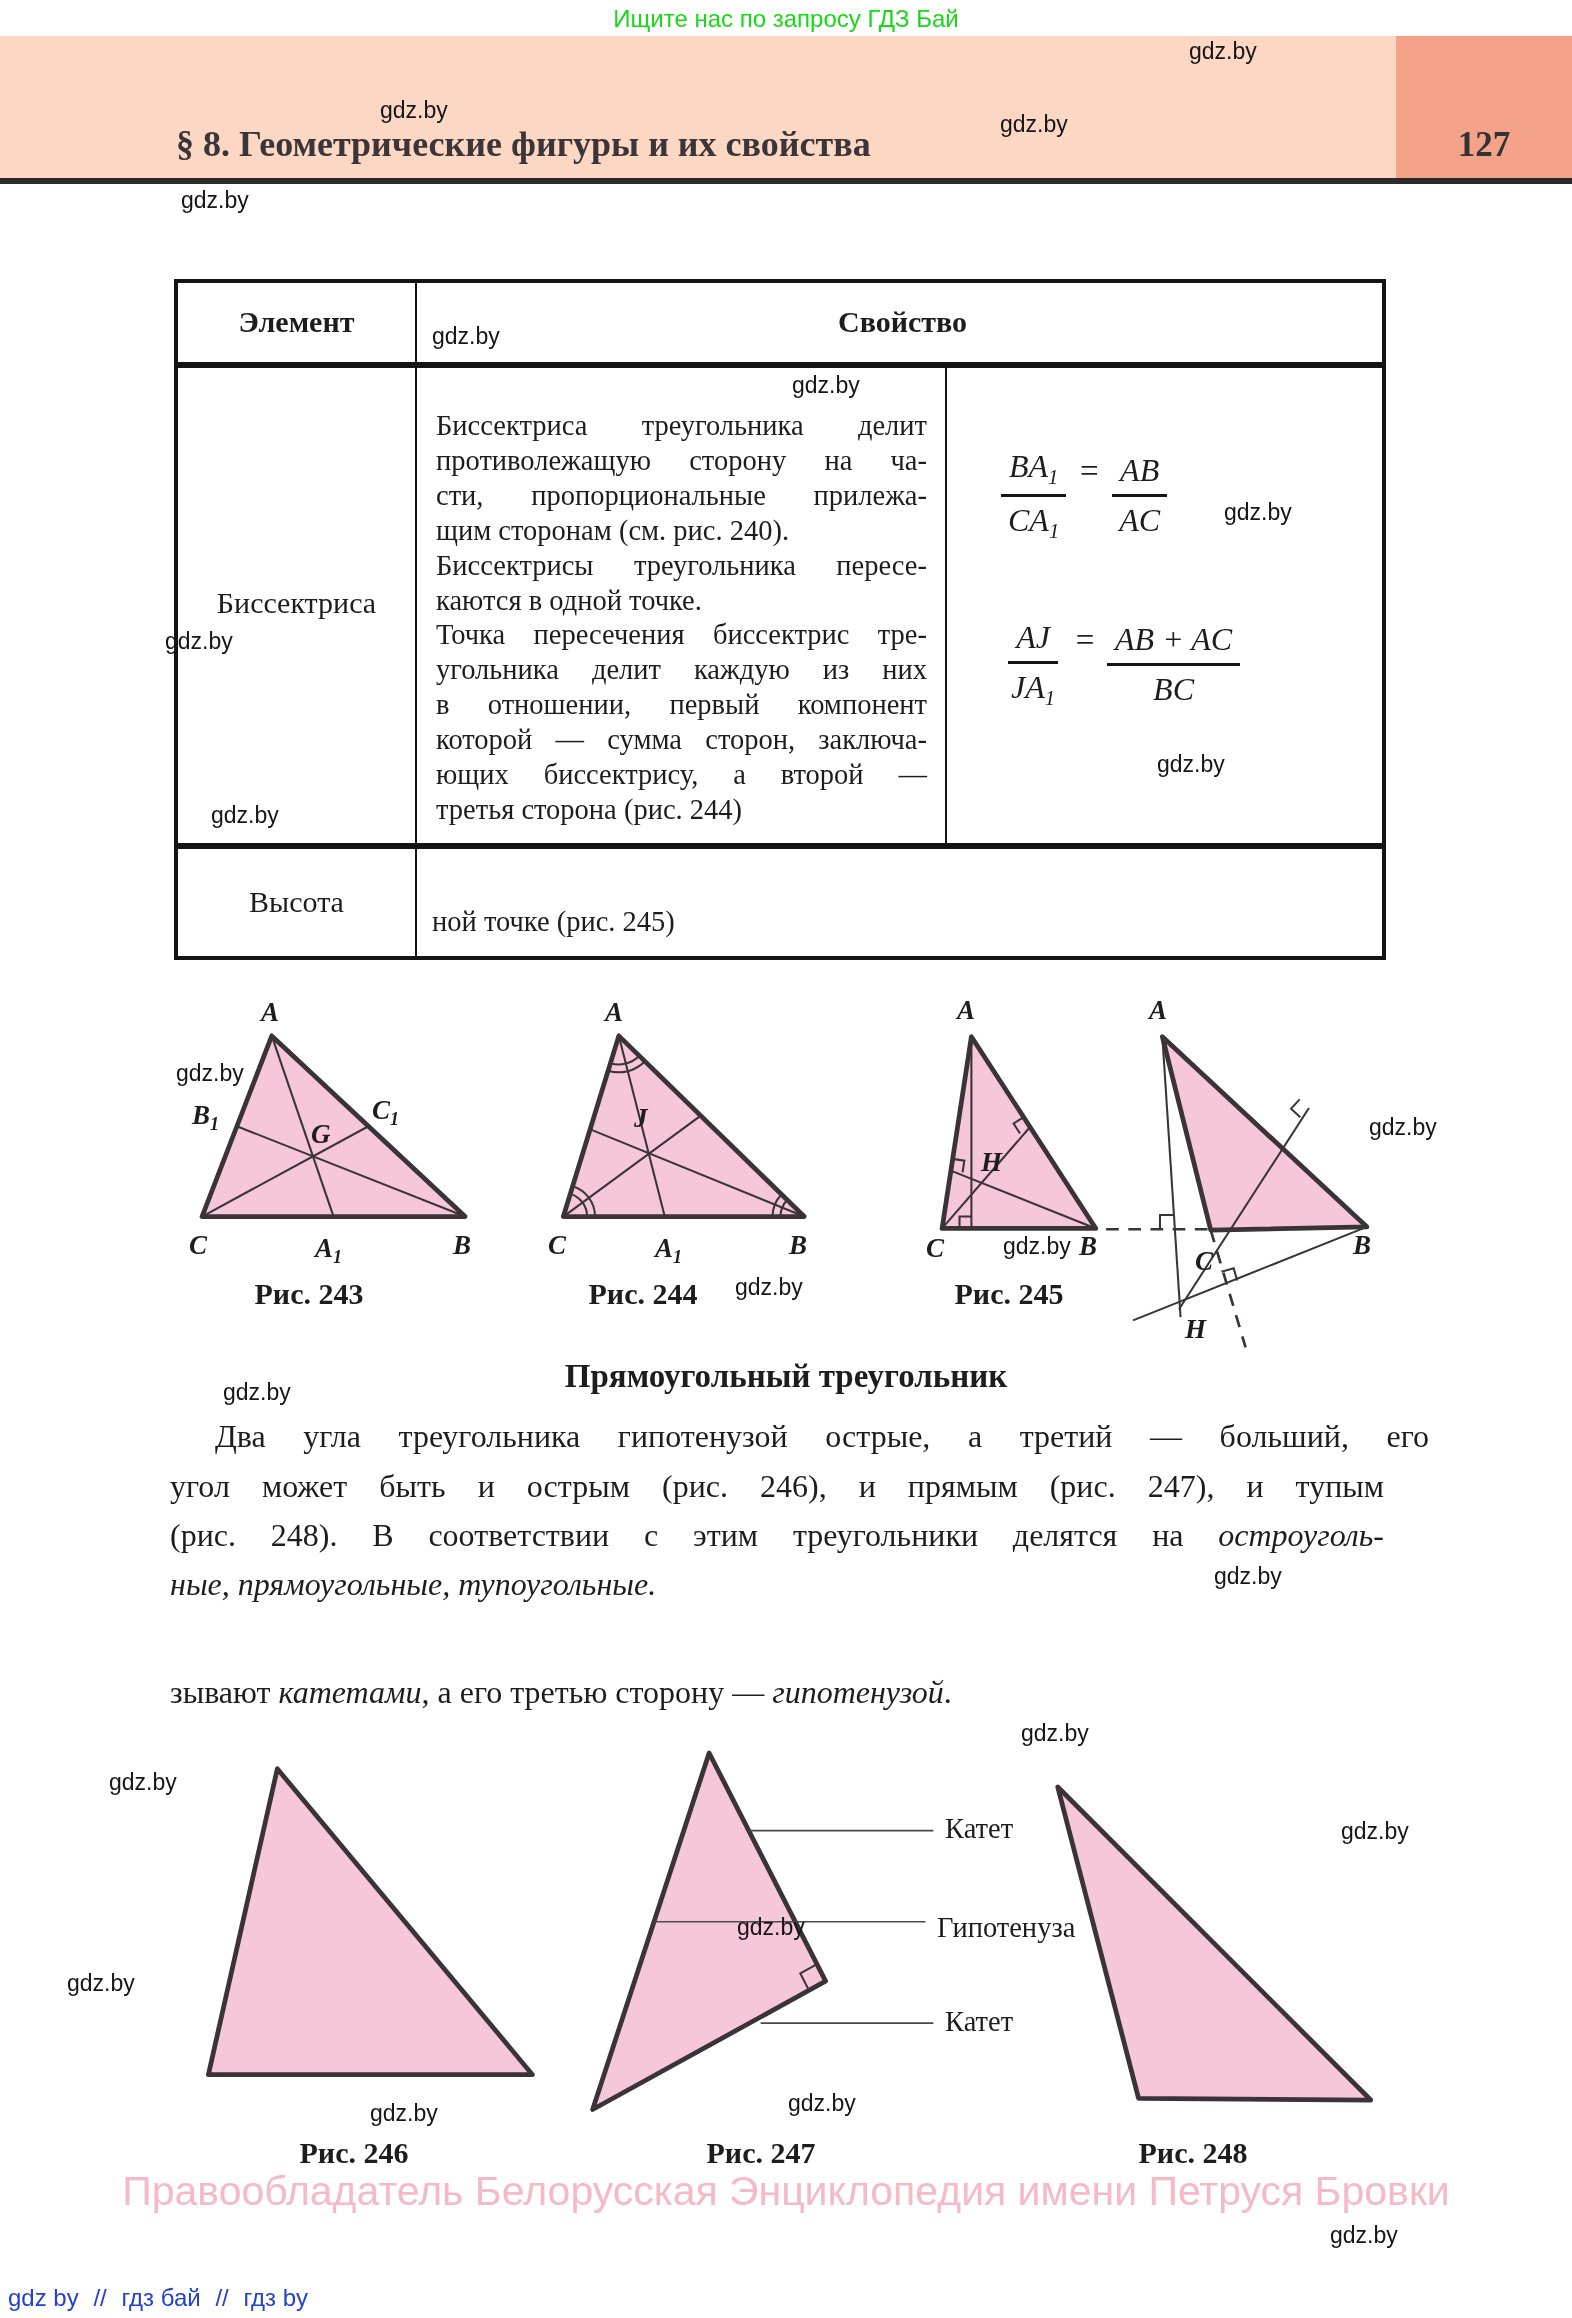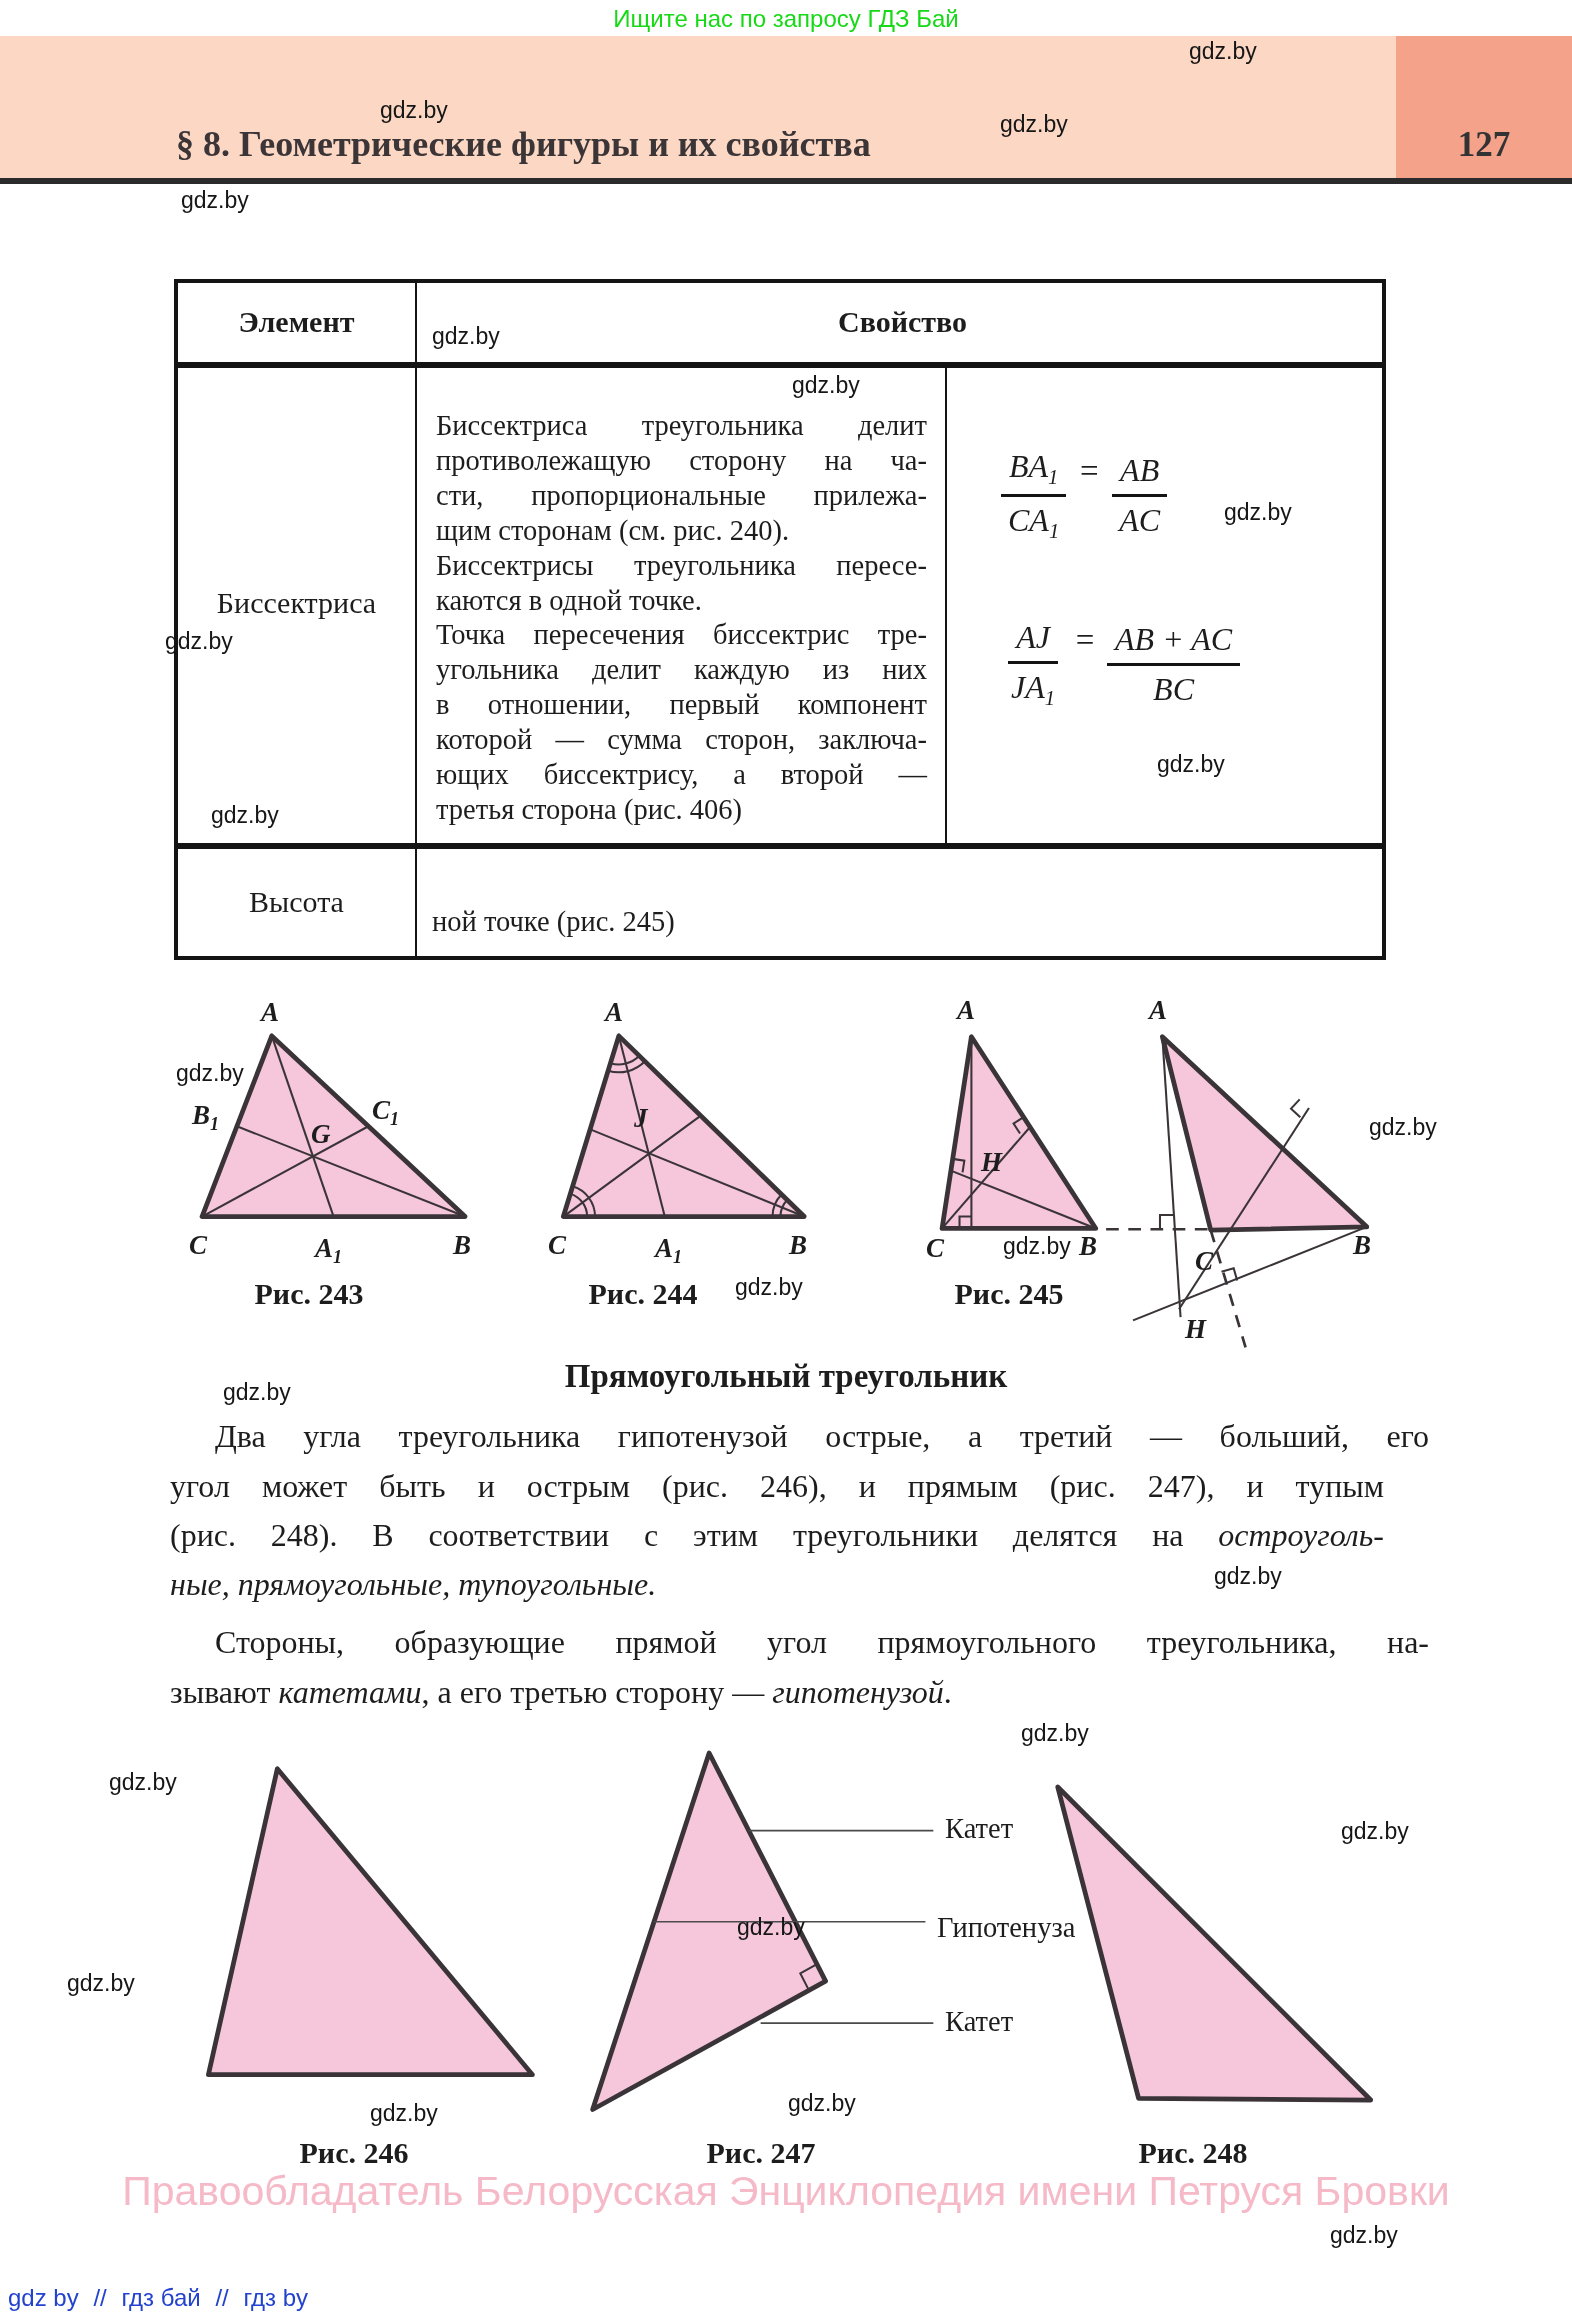--- a/index.html
+++ b/index.html
@@ -146,21 +146,21 @@
       <div class="cline j" style="top:160px;">противолежащую сторону на ча-</div>
       <div class="cline j" style="top:195px;">сти, пропорциональные прилежа-</div>
       <div class="cline" style="top:230px;">щим сторонам (см. рис. 240).</div>
       <div class="cline j" style="top:265px;">Биссектрисы треугольника пересе-</div>
       <div class="cline" style="top:300px;">каются в одной точке.</div>
       <div class="cline j" style="top:334px;">Точка пересечения биссектрис тре-</div>
       <div class="cline j" style="top:369px;">угольника делит каждую из них</div>
       <div class="cline j" style="top:404px;">в отношении, первый компонент</div>
       <div class="cline j" style="top:439px;">которой — сумма сторон, заключа-</div>
       <div class="cline j" style="top:474px;">ющих биссектрису, а второй —</div>
-      <div class="cline" style="top:509px;">третья сторона (рис. 406)</div>
+      <div class="cline" style="top:509px;">третья сторона (рис. 244)</div>
     </div>
 
     <div class="formula" style="left:822px;top:117px;">
       <span class="frac">
           <span class="top"><span>BA</span><sub>1</sub></span>
           <span class="bot"><span>CA</span><sub>1</sub></span>
         </span>
       <span class="eq">=</span>
       <span class="frac">
           <span class="top"><span>AB</span></span>
@@ -207,21 +207,20 @@
   <span class="vlabel" style="left:1195px;top:1246px;">C</span>
   <span class="vlabel" style="left:1353px;top:1230px;">B</span>
   <span class="vlabel" style="left:1185px;top:1314px;">H</span>
   <div class="figcap" style="left:1009px;top:1277px;">Рис. 245</div>
 
   <div id="heading" class="abs">Прямоугольный треугольник</div>
   <div class="bline j indent" style="top:1418px;">Два угла треугольника гипотенузой острые, а третий — больший, его</div>
   <div class="bline j" style="top:1468px;">угол может быть и острым (рис. 246), и прямым (рис. 247), и тупым</div>
   <div class="bline j" style="top:1517px;"><span>(рис. 248). В соответствии с этим треугольники делятся на </span><i>остроуголь-</i></div>
   <div class="bline" style="top:1566px;"><i>ные, прямоугольные, тупоугольные.</i></div>
-  <div class="bline j indent" style="top:1624px;">Стороны, образующие прямой угол прямоугольного треугольника, на-</div>
   <div class="bline" style="top:1674px;"><span>зывают </span><i>катетами</i><span>, а его третью сторону — </span><i>гипотенузой</i><span>.</span></div>
 
   <span class="figtext" style="left:945px;top:1813px;">Катет</span>
   <span class="figtext" style="left:937px;top:1904px;margin-top:8px;">Гипотенуза</span>
   <span class="figtext" style="left:945px;top:2006px;">Катет</span>
 
   <div class="figcap" style="left:354px;top:2136px;">Рис. 246</div>
   <div class="figcap" style="left:761px;top:2136px;">Рис. 247</div>
   <div class="figcap" style="left:1193px;top:2136px;">Рис. 248</div>
 

